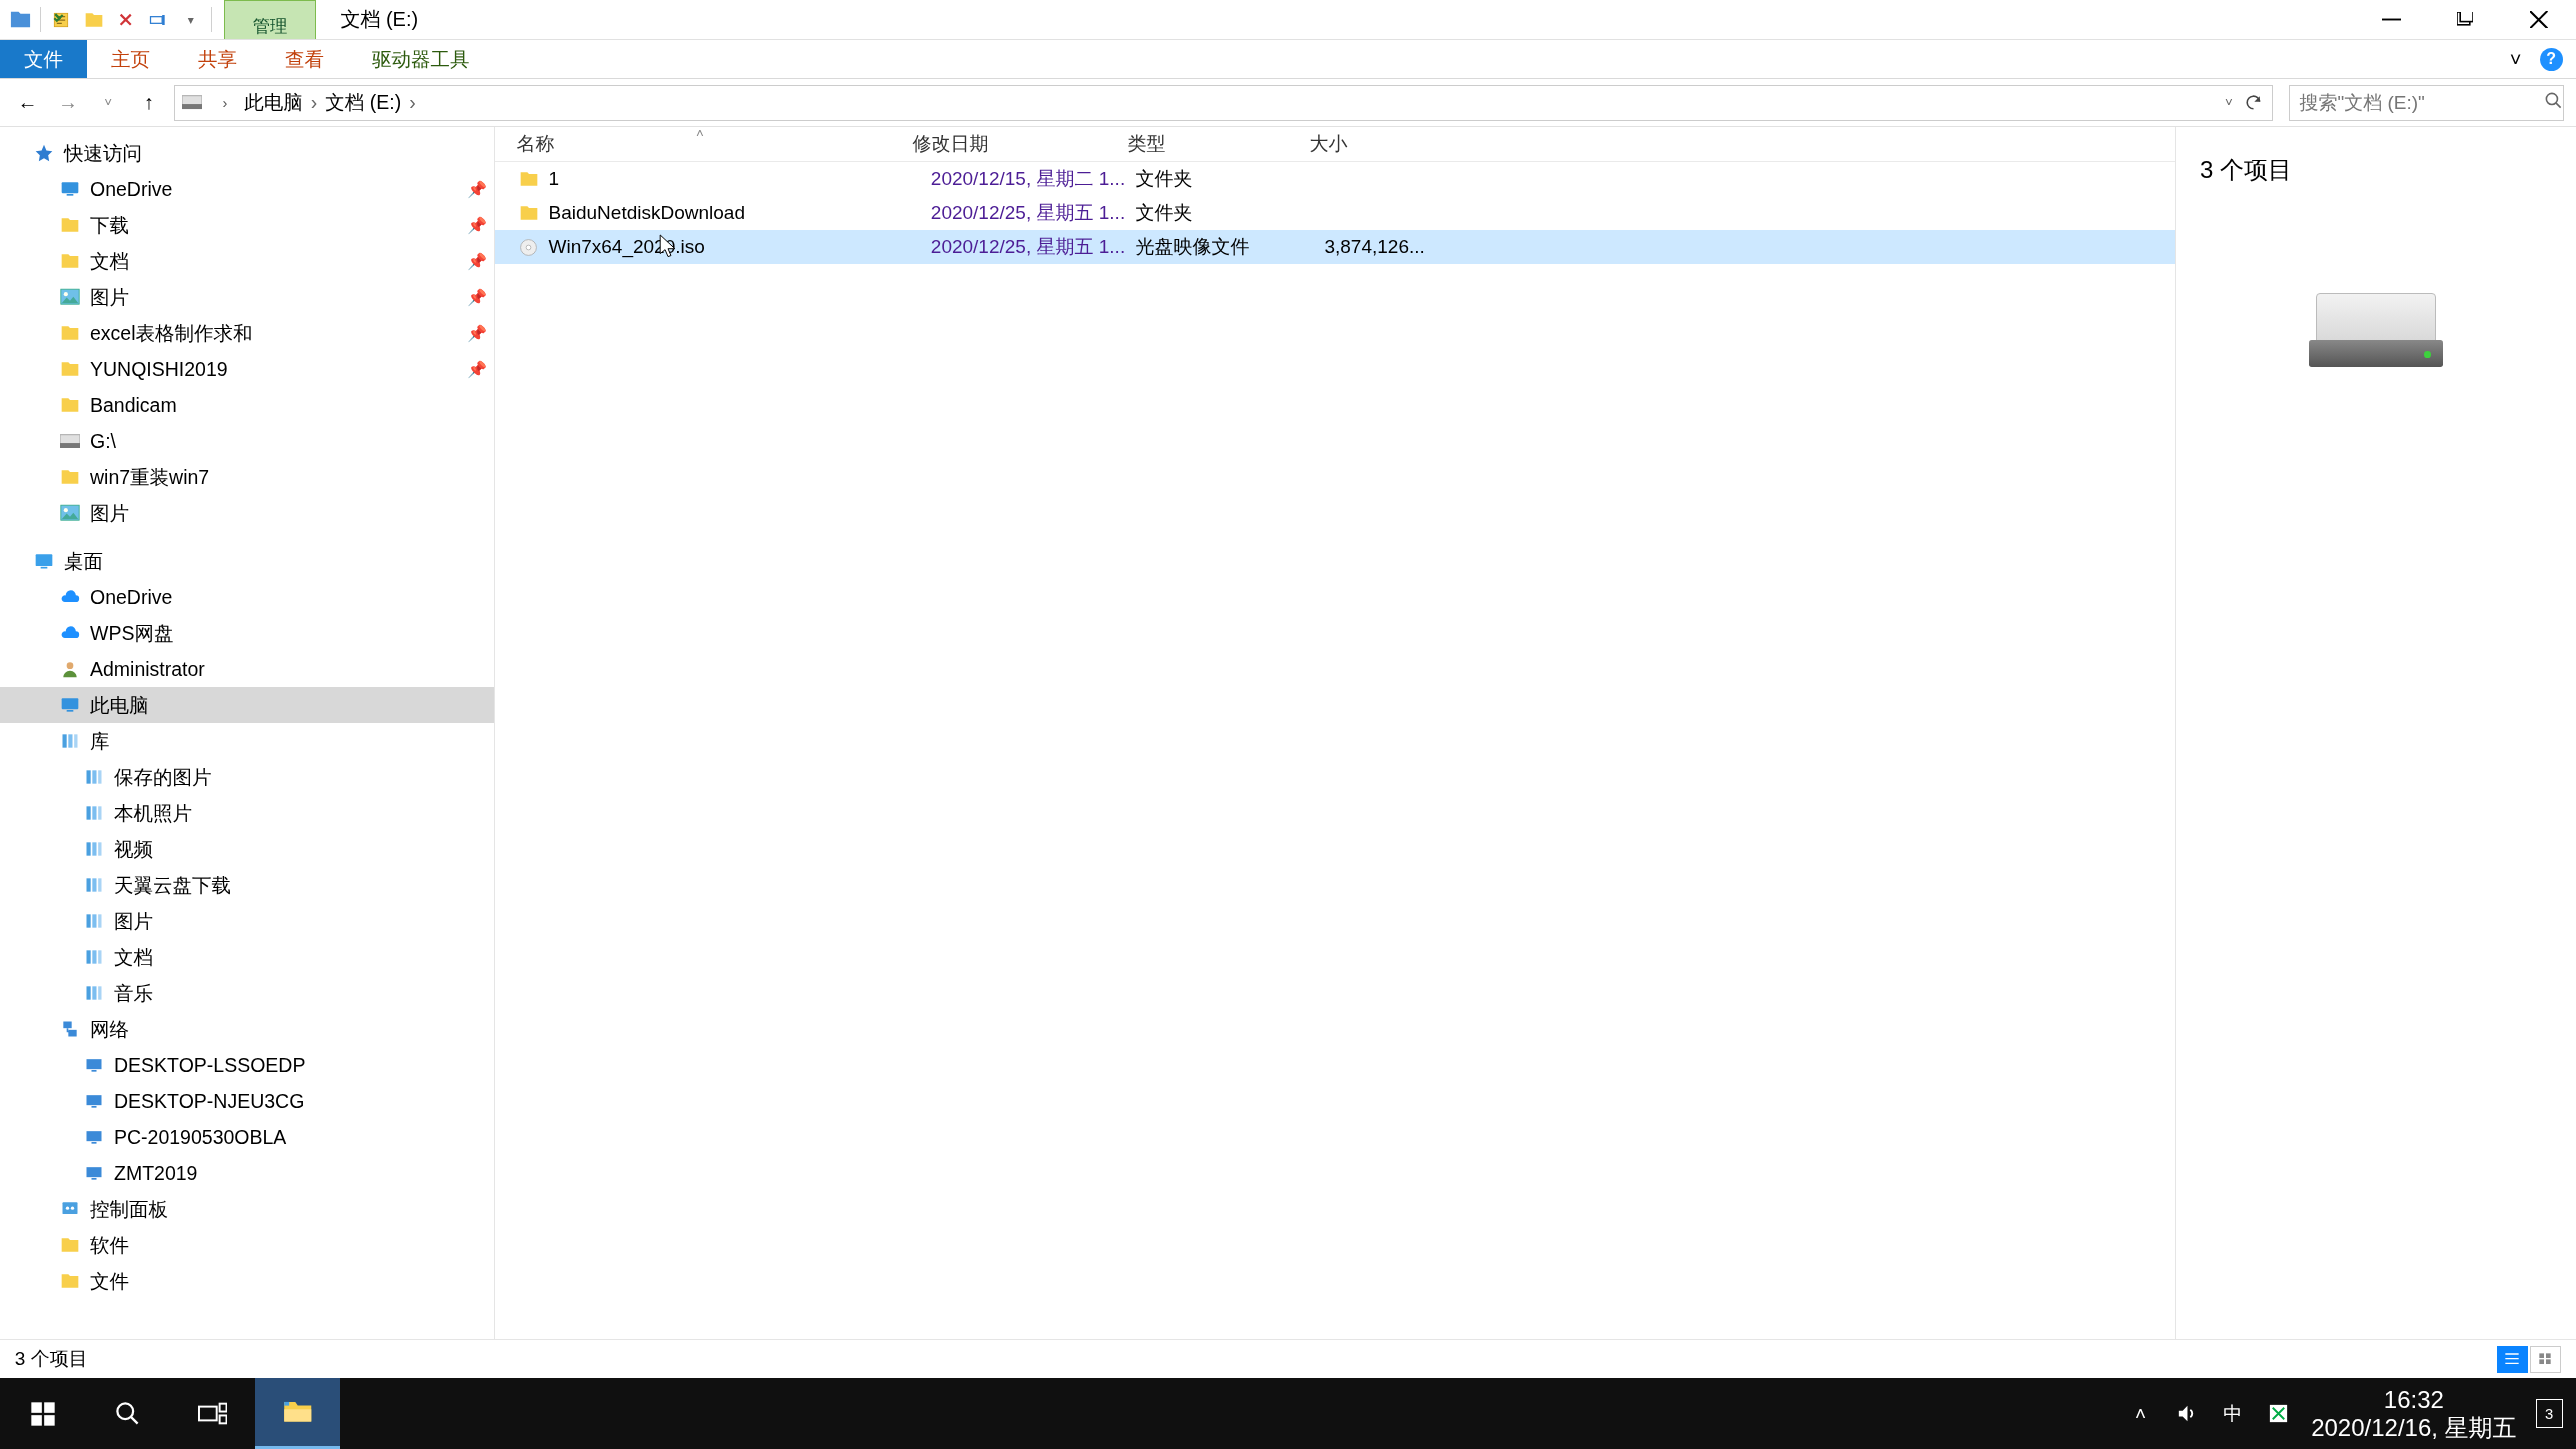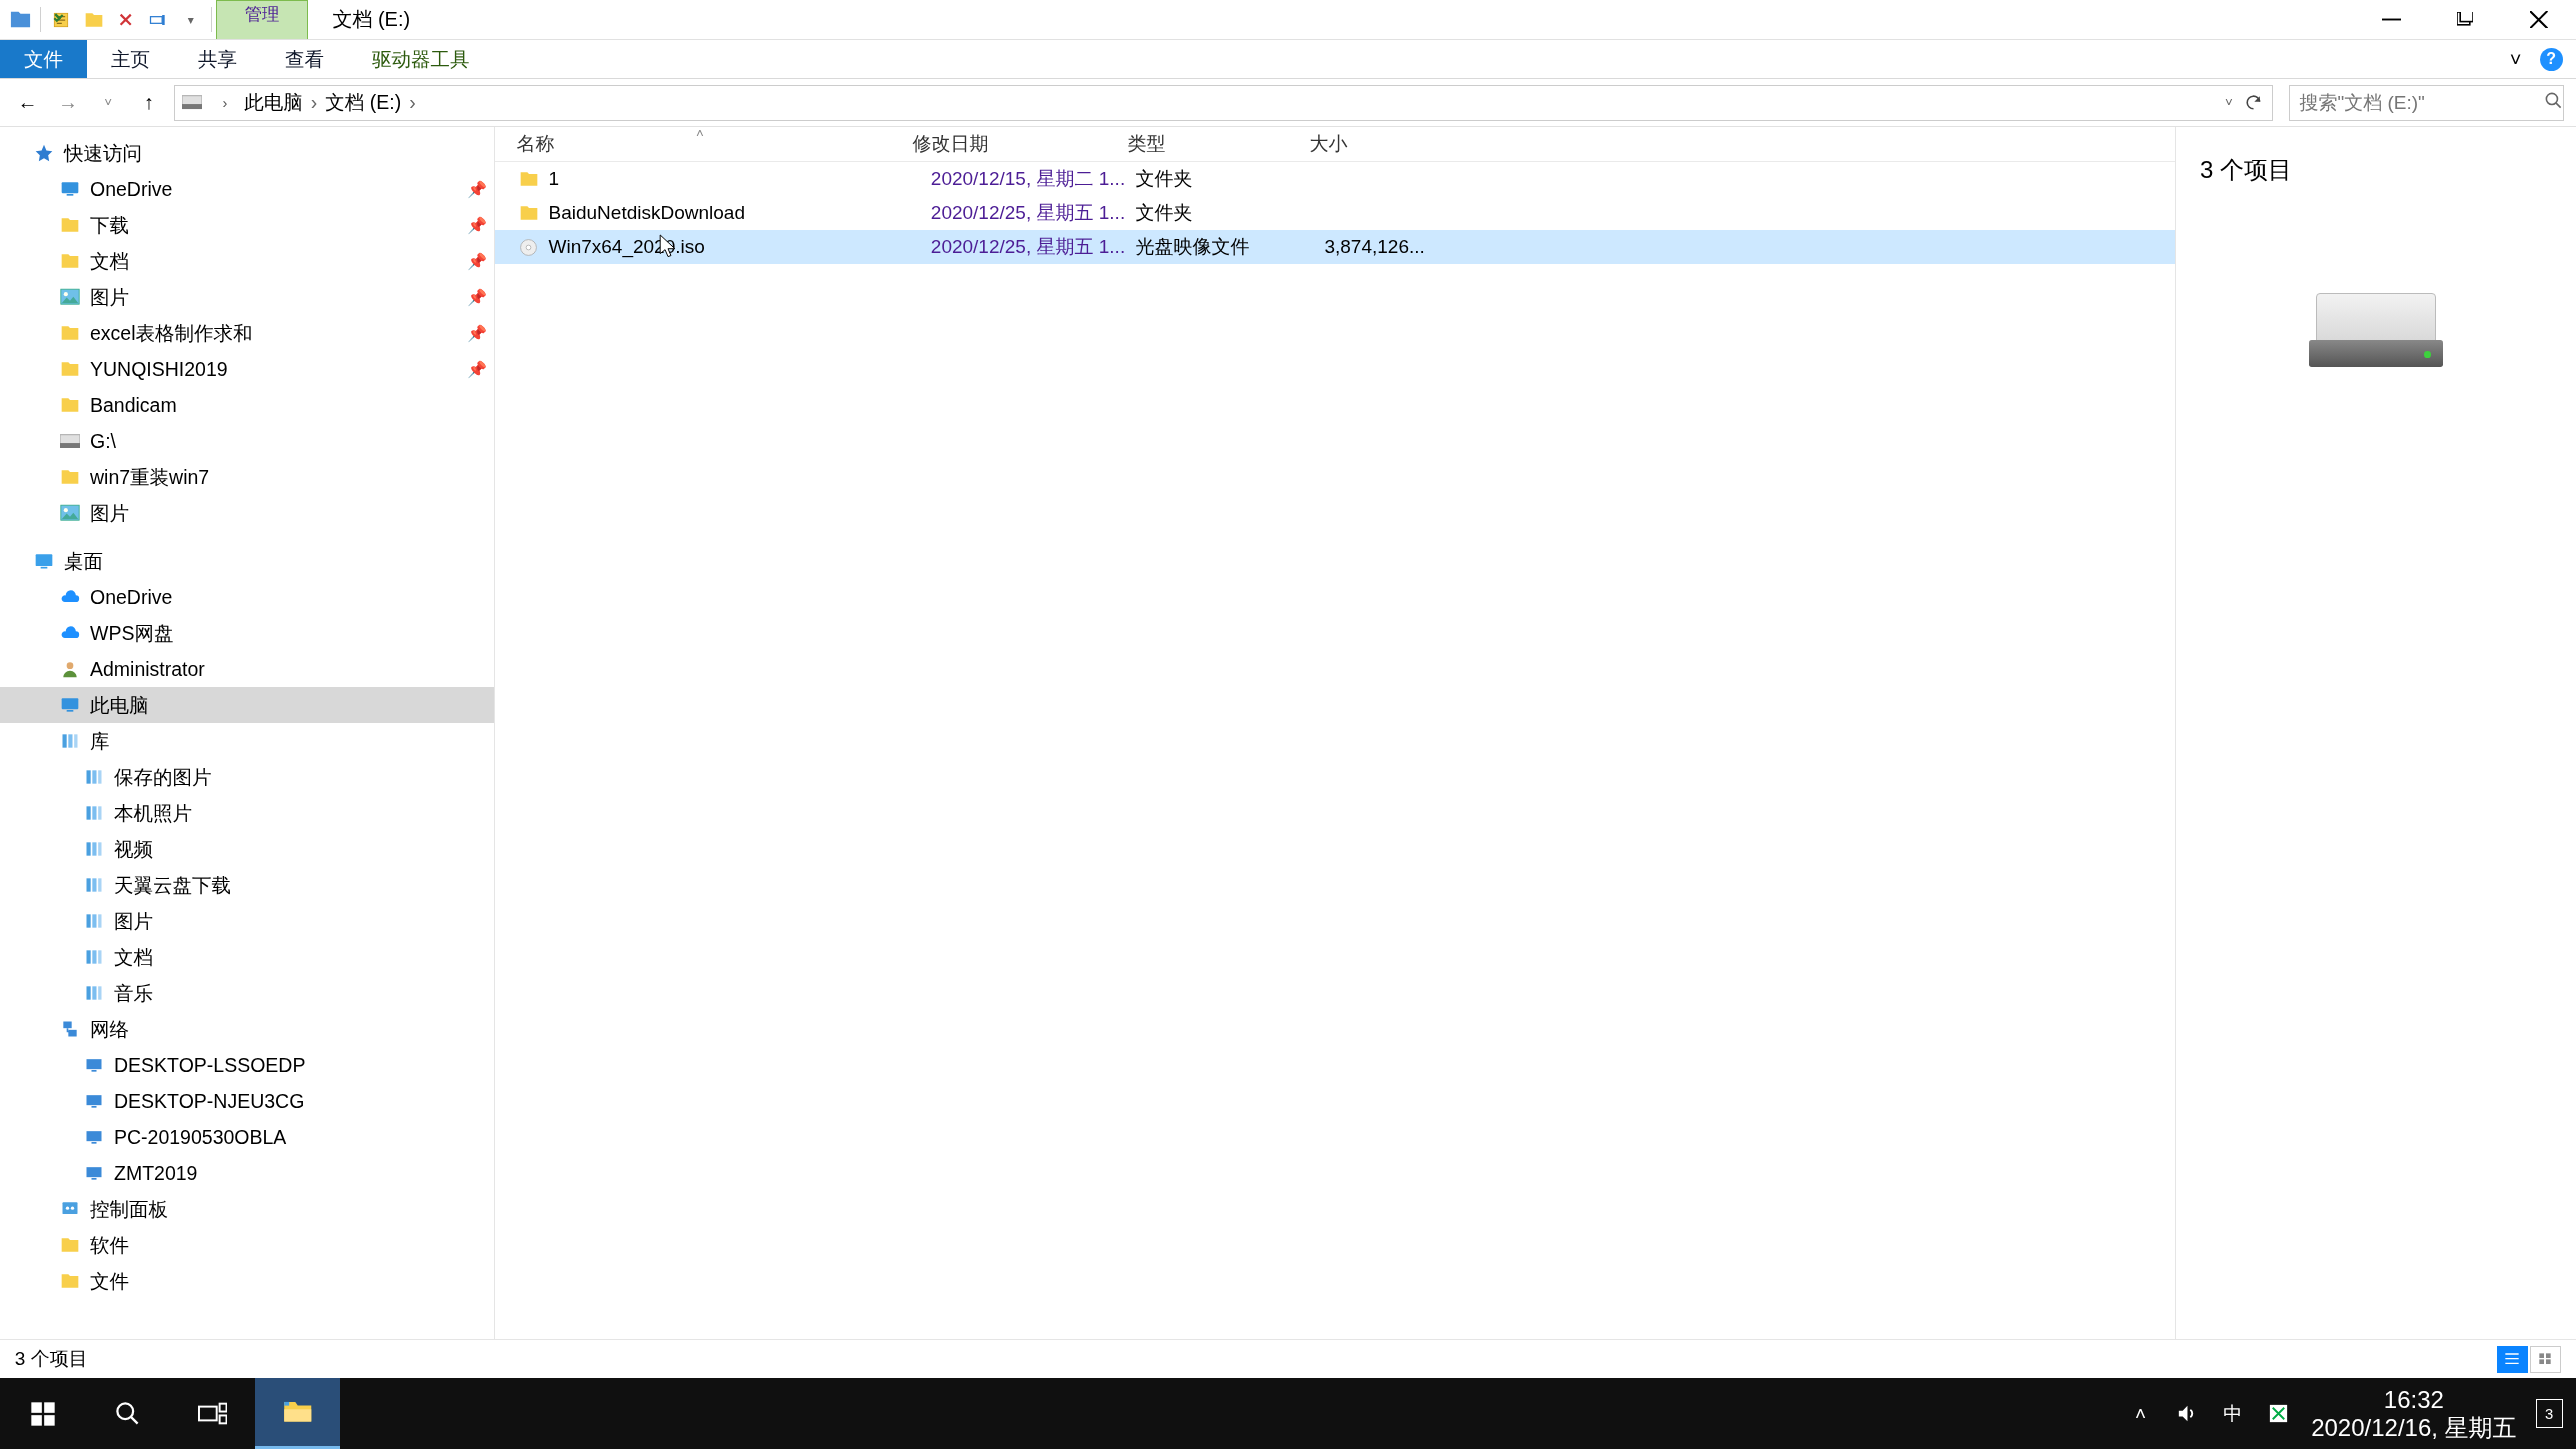--- a/index.html
+++ b/index.html
@@ -4,28 +4,28 @@
 <style>
 * { box-sizing: border-box; margin: 0; padding: 0; font-family: "Segoe UI", "Microsoft YaHei", sans-serif; }
 html, body { width: 2576px; height: 1449px; background: #fff; overflow: hidden; font-size: 20px; }
 
 
 .titlebar { height: 40px; display: flex; align-items: center; background: #fff; border-bottom: 0.7px solid #e1e1e1; }
 .tb-left { display: flex; align-items: center; height: 100%; }
 .tb-icon { width: 27px; height: 27px; display: flex; align-items: center; justify-content: center; margin: 0 2.7px; }
 .qat { display: flex; align-items: center; padding-left: 4px; }
 .qat-sep { width: 0.7px; height: 25.5px; background: #d0d0d0; margin: 0 4px; }
-.tb-tab-context { background: #c6e5b3; padding: 1.3px 28px; font-size: 17.4px; border: 0.7px solid #7dbb4d; border-bottom: none; height: 100%; display:flex; align-items:flex-start; color:#4c1d95; }
+.tb-tab-context { margin-left: 8px; background: #c6e5b3; padding: 1.3px 28px; font-size: 17.4px; border: 0.7px solid #7dbb4d; border-bottom: none; height: 100%; display:flex; align-items:flex-end; color:#14532d; }
 .tb-title { margin-left: 24px; font-size: 20px; color: #000; }
 .tb-right { margin-left: auto; display: flex; align-items: center; height: 100%; }
 .win-btn { width: 74px; height: 100%; display: flex; align-items: center; justify-content: center; font-size: 21.5px; color: #000; }
 
 
 .ribbon { height: 39px; display: flex; align-items: stretch; border-bottom: 0.7px solid #d9d9d9; background: #fff; }
-.rtab { padding: 0 24px; display: flex; align-items: center; font-size: 19.5px; color: #0f172a; }
+.rtab { padding: 0 24px; display: flex; align-items: center; font-size: 19.5px; color: #c2410c; }
 .rtab.file { background: #1979ca; color: #fff; }
 .rtab.context { color: #2c5a0d; }
 .ribbon-right { margin-left: auto; display:flex; align-items:center; padding-right:13.4px; gap:12px; }
 .rb-icon { width:24px; height:24px; display:flex; align-items:center; justify-content:center; font-size:20px; }
 .help-circle { width:23px; height:23px; border-radius:50%; background:#1e90ff; color:#fff; display:flex; align-items:center; justify-content:center; font-size:16px; font-weight:bold; }
 
 
 .navbar { height: 48px; display: flex; align-items: center; border-bottom: 0.7px solid #e1e1e1; padding: 0 12px; gap: 9.4px; }
 .nav-btn { width: 31px; height: 31px; display:flex; align-items:center; justify-content:center; color:#888; font-size:20px; }
 .nav-btn.enabled { color:#000; }

